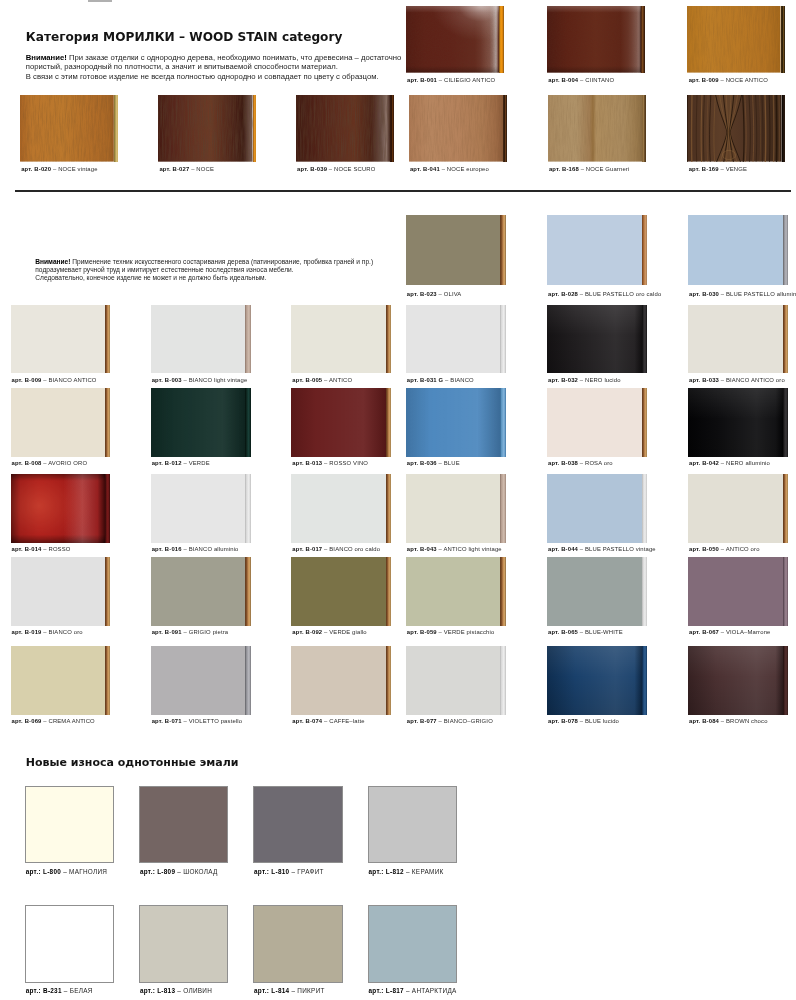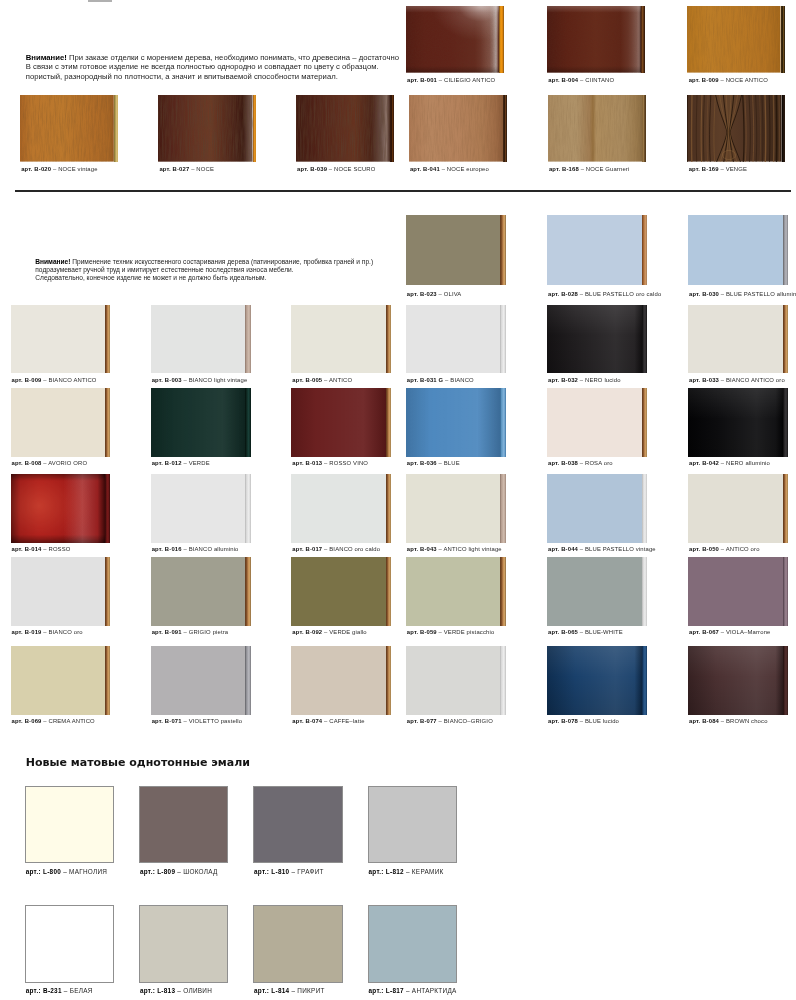--- a/index.html
+++ b/index.html
@@ -66,24 +66,25 @@
           <stop offset="1" stop-color="#000" stop-opacity=".25"></stop>
         </linearGradient>
         <linearGradient id="gl" x1="0" y1="0" x2="1" y2="1">
           <stop offset="0" stop-color="#fff" stop-opacity=".0"></stop>
           <stop offset=".55" stop-color="#fff" stop-opacity=".28"></stop>
           <stop offset="1" stop-color="#000" stop-opacity=".30"></stop>
         </linearGradient>
       </defs>
     </svg>
   <div class="topbar"></div>
+  <div class="sec-title" style="left:25.8px;top:30px">Категория МОРИЛКИ – WOOD STAIN category</div>
   <div class="notice" style="left:25.8px;top:52.5px">
-    <div><b>Внимание!</b><span> При заказе отделки с морением дерева, необходимо понимать, что древесина – достаточно</span></div>
+    <div><b>Внимание!</b><span> При заказе отделки с однородно дерева, необходимо понимать, что древесина – достаточно</span></div>
+    <div>пористый, разнородный по плотности, а значит и впитываемой способности материал.</div>
     <div>В связи с этим готовое изделие не всегда полностью однородно и совпадает по цвету с образцом.</div>
-    <div>пористый, разнородный по плотности, а значит и впитываемой способности материал.</div>
   </div>
   <div class="cell" style="left:19.9px;top:95.0px;width:98.0px;height:66.6px">
     <div class="panel" style="width:93.8px;height:66.6px">
         <svg width="93.8" height="66.6" viewBox="0 0 93.8 66.6" preserveAspectRatio="none">
           <defs>
             <linearGradient id="w0" x1="0" y1="0" x2="1" y2="0">
               <stop offset="0" stop-color="#a96424"></stop>
               <stop offset=".12" stop-color="#b9752c"></stop>
               <stop offset=".45" stop-color="#bb782d"></stop>
               <stop offset=".80" stop-color="#b06c28"></stop>
@@ -466,21 +467,21 @@
   <div class="cell" style="left:547.0px;top:646.0px;width:100.0px;height:69.0px">
     <div class="panel" style="width:94.6px;height:69.0px;background:linear-gradient(to right,rgba(0,0,0,.22) 0%,rgba(255,255,255,.03) 30%,rgba(255,255,255,.10) 72%,rgba(255,255,255,.06) 92%,rgba(0,0,0,.35) 100%),linear-gradient(to bottom,rgba(255,255,255,.09) 0%,rgba(255,255,255,0) 45%,rgba(0,0,0,.16) 100%),#123a66"></div>
     <div class="panel" style="left:94.6px;width:5.4px;height:69.0px;background:linear-gradient(to right,#0a2240 0%,#1c4470 22%,#2e5e90 58%,#24507e 86%,#0a2240 100%)"></div>
   </div>
   <div class="lbl" style="left:548.0px;top:717.5px"><b>арт. B-078</b><span> – BLUE lucido</span></div>
   <div class="cell" style="left:688.0px;top:646.0px;width:100.0px;height:69.0px">
     <div class="panel" style="width:94.6px;height:69.0px;background:linear-gradient(to right,rgba(0,0,0,.22) 0%,rgba(255,255,255,.03) 30%,rgba(255,255,255,.10) 72%,rgba(255,255,255,.06) 92%,rgba(0,0,0,.35) 100%),linear-gradient(to bottom,rgba(255,255,255,.09) 0%,rgba(255,255,255,0) 45%,rgba(0,0,0,.16) 100%),#452a2b"></div>
     <div class="panel" style="left:94.6px;width:5.4px;height:69.0px;background:linear-gradient(to right,#1c0e0d 0%,#3a1e1d 22%,#55302f 58%,#482826 86%,#1c0e0d 100%)"></div>
   </div>
   <div class="lbl" style="left:689.0px;top:717.5px"><b>арт. B-084</b><span> – BROWN choco</span></div>
-  <div class="sec-title2" style="left:25.8px;top:756px">Новые матовые однотонные эмали</div>
+  <div class="sec-title2" style="left:25.8px;top:756px">Новые износа однотонные эмали</div>
   <div class="matt" style="left:24.7px;top:785.6px;width:89.5px;height:77.3px;background:#fffce8"></div>
   <div class="lbl2" style="left:25.7px;top:867.5px"><b>арт.: L-800</b><span> – МАГНОЛИЯ</span></div>
   <div class="matt" style="left:138.9px;top:785.6px;width:89.5px;height:77.3px;background:#746563"></div>
   <div class="lbl2" style="left:139.9px;top:867.5px"><b>арт.: L-809</b><span> – ШОКОЛАД</span></div>
   <div class="matt" style="left:253.0px;top:785.6px;width:89.5px;height:77.3px;background:#6e6a71"></div>
   <div class="lbl2" style="left:254.0px;top:867.5px"><b>арт.: L-810</b><span> – ГРАФИТ</span></div>
   <div class="matt" style="left:367.5px;top:785.6px;width:89.5px;height:77.3px;background:#c5c5c5"></div>
   <div class="lbl2" style="left:368.5px;top:867.5px"><b>арт.: L-812</b><span> – КЕРАМИК</span></div>
   <div class="matt" style="left:24.7px;top:905.4px;width:89.5px;height:77.3px;background:#ffffff"></div>
   <div class="lbl2" style="left:25.7px;top:987.0px"><b>арт.: B-231</b><span> – БЕЛАЯ</span></div>

